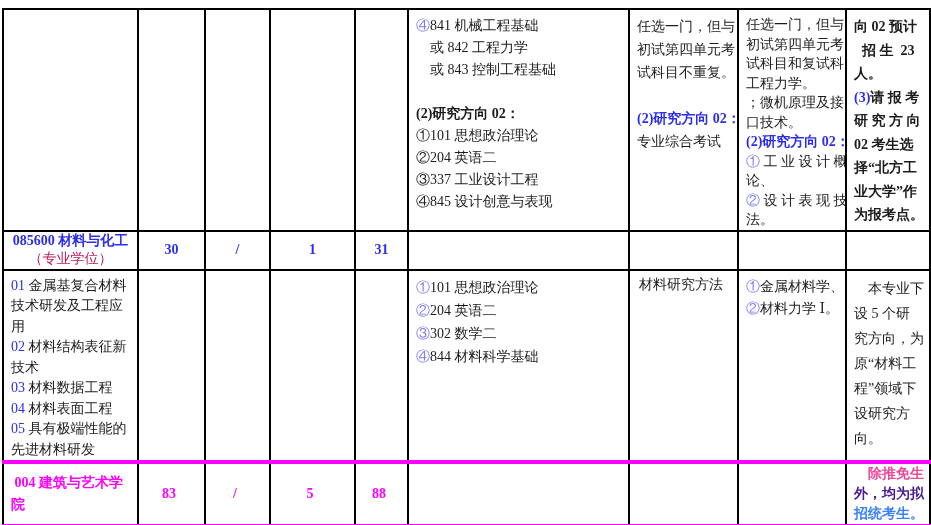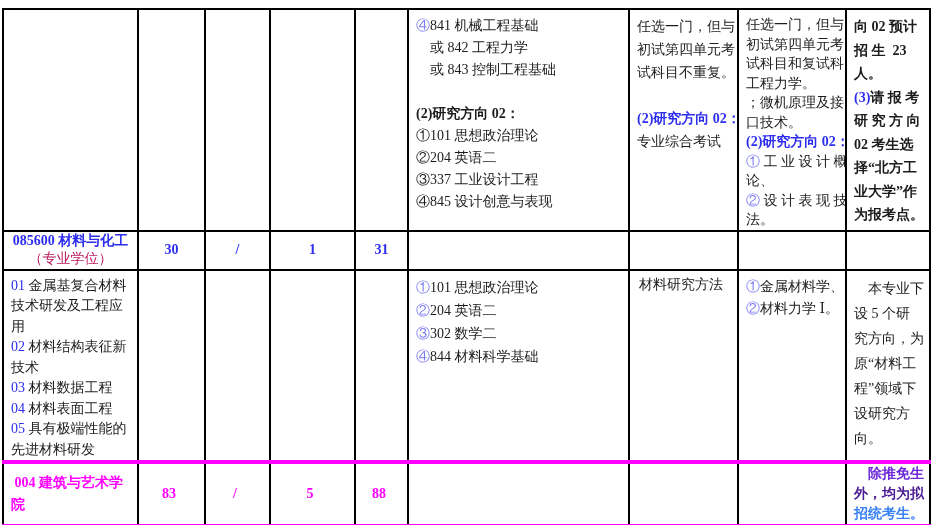--- a/index.html
+++ b/index.html
@@ -106,21 +106,21 @@
             <div class="ln"><span>；微机原理及接</span></div>
             <div class="ln"><span>口技术。</span></div>
             <div class="ln"><span style="color: rgb(45, 45, 240); font-weight: bold;">(2)研究方向 02：</span></div>
             <div class="ln"><span style="color: rgb(123, 123, 242);">①</span><span> 工 业 设 计 概</span></div>
             <div class="ln"><span>论、</span></div>
             <div class="ln"><span style="color: rgb(123, 123, 242);">②</span><span> 设 计 表 现 技</span></div>
             <div class="ln"><span>法。</span></div>
           </td>
         <td class="r0c8">
             <div class="ln"><span style="font-weight: bold;">向 02 预计</span></div>
-            <div class="ln"><span style="font-weight: bold;">招 生  23</span></div>
+            <div class="ln"><span style="font-weight: bold; margin-left: 8px;">招 生  23</span></div>
             <div class="ln"><span style="font-weight: bold;">人。</span></div>
             <div class="ln"><span style="color: rgb(45, 45, 240); font-weight: bold;">(3)</span><span style="font-weight: bold;">请 报 考</span></div>
             <div class="ln"><span style="font-weight: bold; margin-top: 38px;">研 究 方 向</span></div>
             <div class="ln"><span style="font-weight: bold;">02 考生选</span></div>
             <div class="ln"><span style="font-weight: bold;">择“北方工</span></div>
             <div class="ln"><span style="font-weight: bold;">业大学”作</span></div>
             <div class="ln"><span style="font-weight: bold; margin-top: 40px;">为报考点。</span></div>
           </td>
       </tr>
       <tr class="r1">
@@ -198,20 +198,20 @@
         <td class="r3c3 num">
             <div class="ln"><span style="color: rgb(255, 0, 255); font-weight: bold;">5</span></div>
           </td>
         <td class="r3c4 num">
             <div class="ln"><span style="color: rgb(255, 0, 255); font-weight: bold; margin-top: 23px;">88</span></div>
           </td>
         <td class="r3c5"></td>
         <td class="r3c6"></td>
         <td class="r3c7"></td>
         <td class="r3c8">
-            <div class="ln"><span style="color: #6d28d9; font-weight: bold;">　除推免生</span></div>
+            <div class="ln"><span style="color: #ec4899; font-weight: bold;">　除推免生</span></div>
             <div class="ln"><span style="color: #4c1d95; font-weight: bold;">外，均为拟</span></div>
             <div class="ln"><span style="color: #3b82f6; font-weight: bold;">招统考生。</span></div>
           </td>
       </tr>
     </tbody>
   </table>
 </div>
 
 </body></html>

